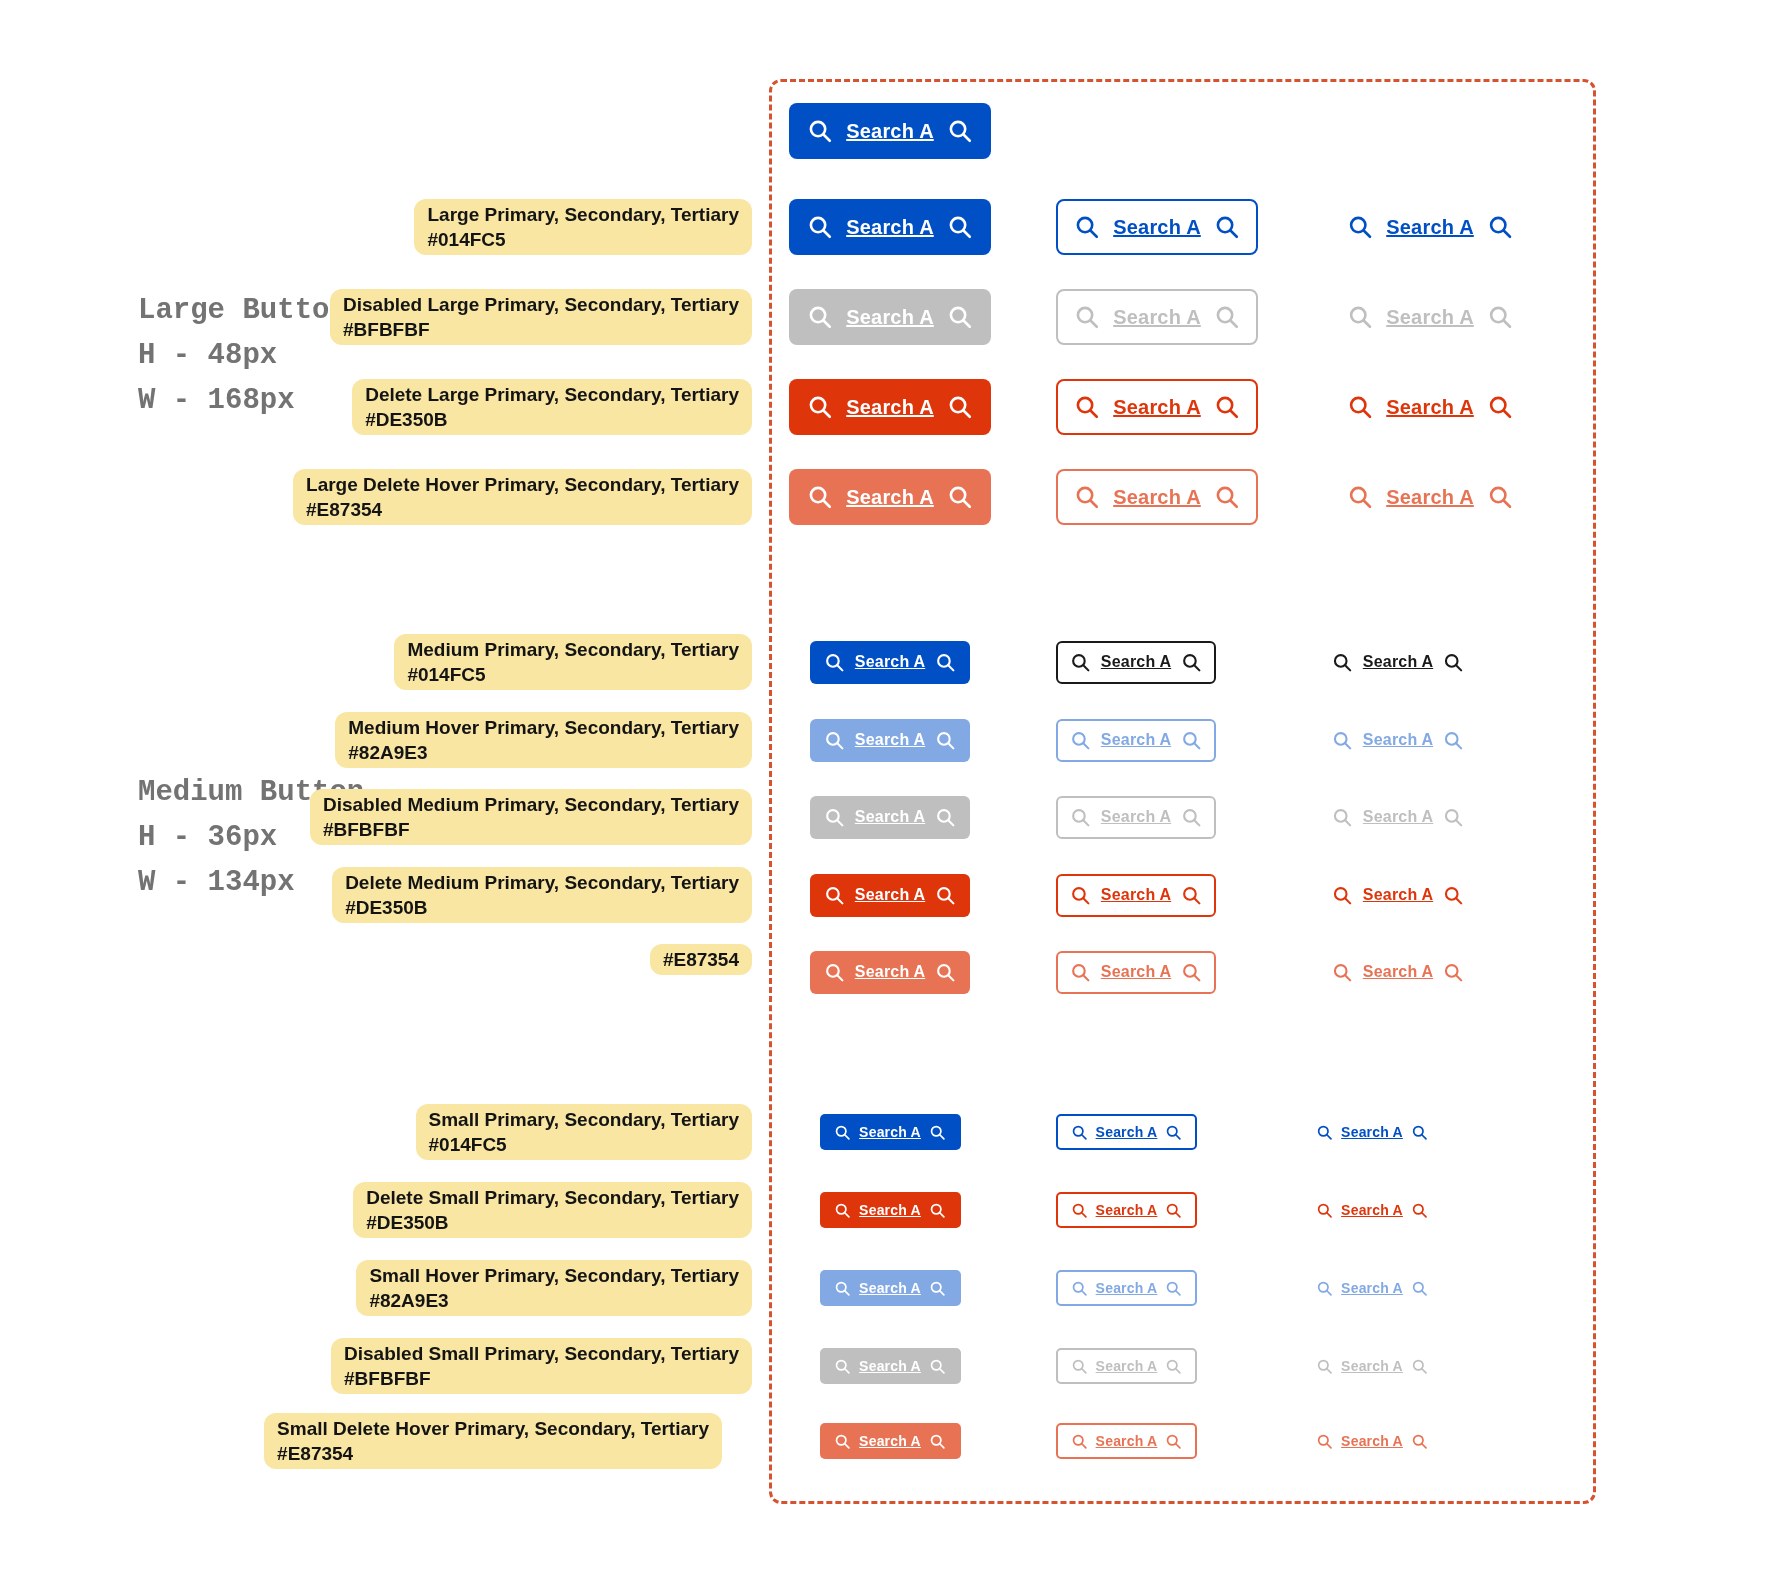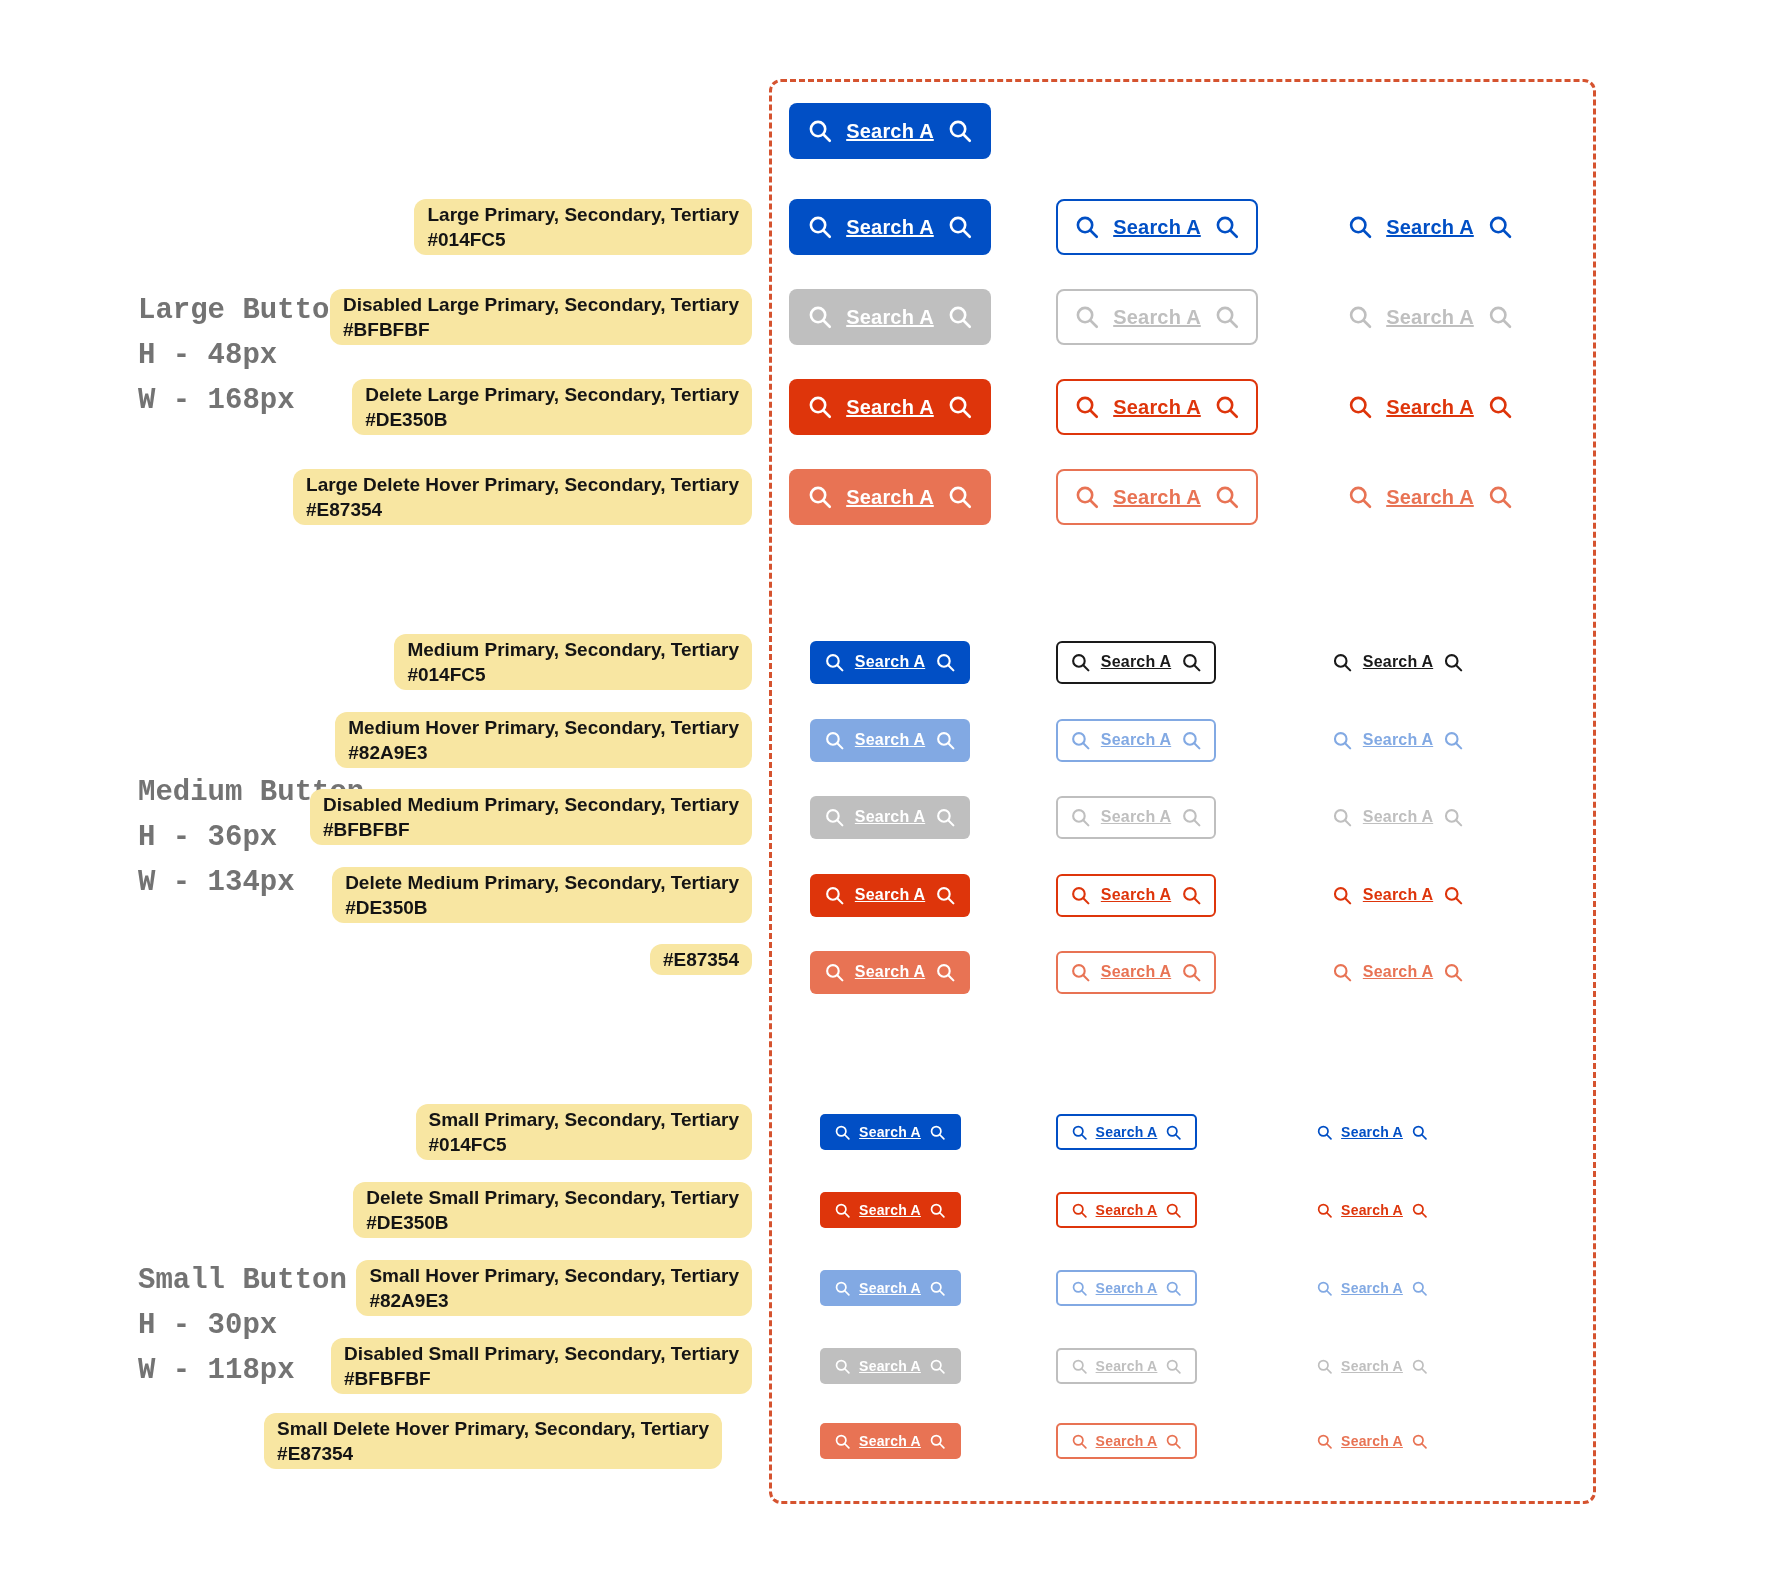--- a/index.html
+++ b/index.html
@@ -43,25 +43,20 @@
   <div class="size-header" style="top:288px">
     <div>Large Button</div>
     <div>H - 48px</div>
     <div>W - 168px</div>
   </div>
   <div class="size-header" style="top:770px">
     <div>Medium Button</div>
     <div>H - 36px</div>
     <div>W - 134px</div>
   </div>
-  <div class="size-header" style="top:1258px">
-    <div>Small Button</div>
-    <div>H - 30px</div>
-    <div>W - 118px</div>
-  </div>
 
   <div id="rows-layer">
       <div class="btn filled" style="height: 56px; font-size: 20px; gap: 13px; border-radius: 8px; top: 103px; background: rgb(1, 79, 197); width: 202px; left: 789px;">
         <svg viewBox="0 0 24 24" width="26" height="26" class="ico">
           <circle cx="10.2" cy="10.2" r="6.6" fill="none" stroke="currentColor" stroke-width="2.4"></circle>
           <line x1="15.2" y1="15.2" x2="21" y2="21" stroke="currentColor" stroke-width="2.4" stroke-linecap="round"></line>
         </svg>
         <span class="lbl">Search A</span>
         <svg viewBox="0 0 24 24" width="26" height="26" class="ico">
           <circle cx="10.2" cy="10.2" r="6.6" fill="none" stroke="currentColor" stroke-width="2.4"></circle>

